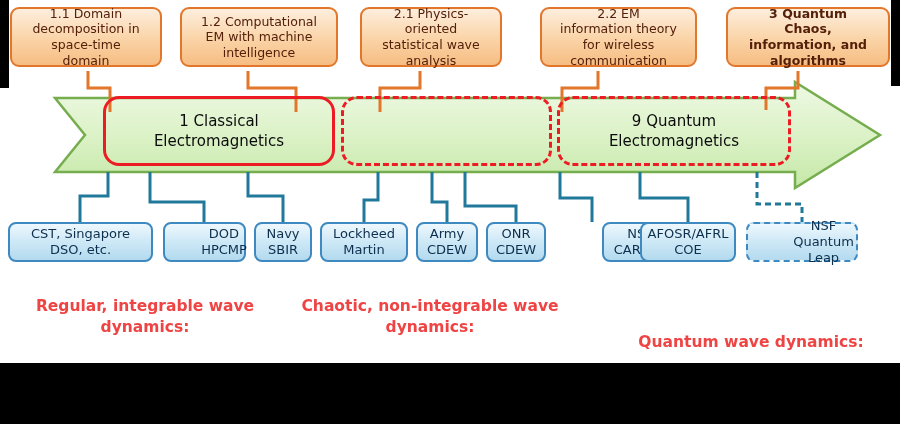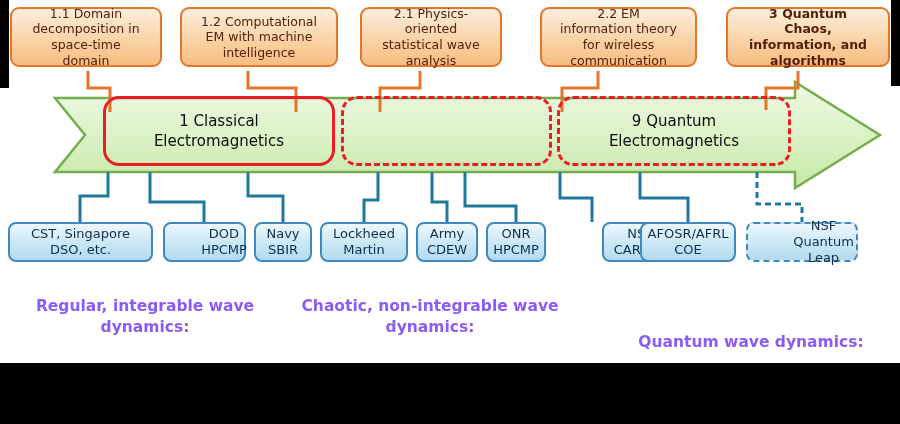--- a/index.html
+++ b/index.html
@@ -26,21 +26,21 @@
   .bluebox {
     position:absolute; top:222px; height:40px;
     border:2px solid #3e89c0; border-radius:8px;
     background:linear-gradient(180deg,#eef8fd 0%,#cde8f6 50%,#b4daef 100%);
     display:flex; align-items:center; justify-content:center;
     text-align:center; font-size:13px; line-height:1.25;
     color:#0c2f4e; padding:2px 5px;
   }
   .bluebox.dashed { border-style:dashed;padding-left:48px; }
 
-  .caption { position:absolute; font-weight:bold; font-size:15.5px; color:#8b5cf6; text-align:center; line-height:1.35; }
+  .caption { position:absolute; font-weight:bold; font-size:15.5px; color:#ef4444; text-align:center; line-height:1.35; }
 
   .black-mask { position:absolute; background:#000; }
 </style>
 </head>
 <body>
 
 <div id="canvas">
 
   <svg class="layer" viewBox="0 0 900 424">
     <defs>
@@ -85,21 +85,21 @@
   <div class="topbox" style="left:180px; width:158px;">1.2 Computational EM with machine intelligence</div>
   <div class="topbox" style="left:360px; width:142px;">2.1 Physics-oriented statistical wave analysis</div>
   <div class="topbox" style="left:540px; width:157px;">2.2 EM information theory for wireless communication</div>
   <div class="topbox" style="left:726px; width:164px;font-weight:bold;">3 Quantum Chaos, information, and algorithms</div>
 
   <div class="bluebox" style="left:8px; width:145px;">CST, Singapore DSO, etc.</div>
   <div class="bluebox" style="left:163px; width:83px;padding-left:44px;">DOD HPCMP</div>
   <div class="bluebox" style="left:254px; width:58px;">Navy SBIR</div>
   <div class="bluebox" style="left:320px; width:88px;">Lockheed Martin</div>
   <div class="bluebox" style="left:416px; width:62px;">Army CDEW</div>
-  <div class="bluebox" style="left:486px; width:60px;">ONR HPCMP</div>
+  <div class="bluebox" style="left:486px; width:60px;">ONR CDEW</div>
   <div class="bluebox" style="left:554px; width:76px;margin-left:48px;">NSF CAREER</div>
   <div class="bluebox" style="left:640px; width:96px;">AFOSR/AFRL COE</div>
   <div class="bluebox dashed" style="left:746px; width:112px;">NSF Quantum Leap</div>
 
   <div class="caption" style="left:15px;  width:260px; top:296px;">Regular, integrable wave dynamics:</div>
   <div class="caption" style="left:290px; width:280px; top:296px;">Chaotic, non-integrable wave dynamics:</div>
   <div class="caption" style="left:616px; width:270px; top:300px;margin-top:32px;">Quantum wave dynamics:</div>
 
   <div class="black-mask" style="left:0; top:363px; width:900px; height:61px;"></div>
   <div class="black-mask" style="left:0; top:0; width:9px; height:88px;"></div>

